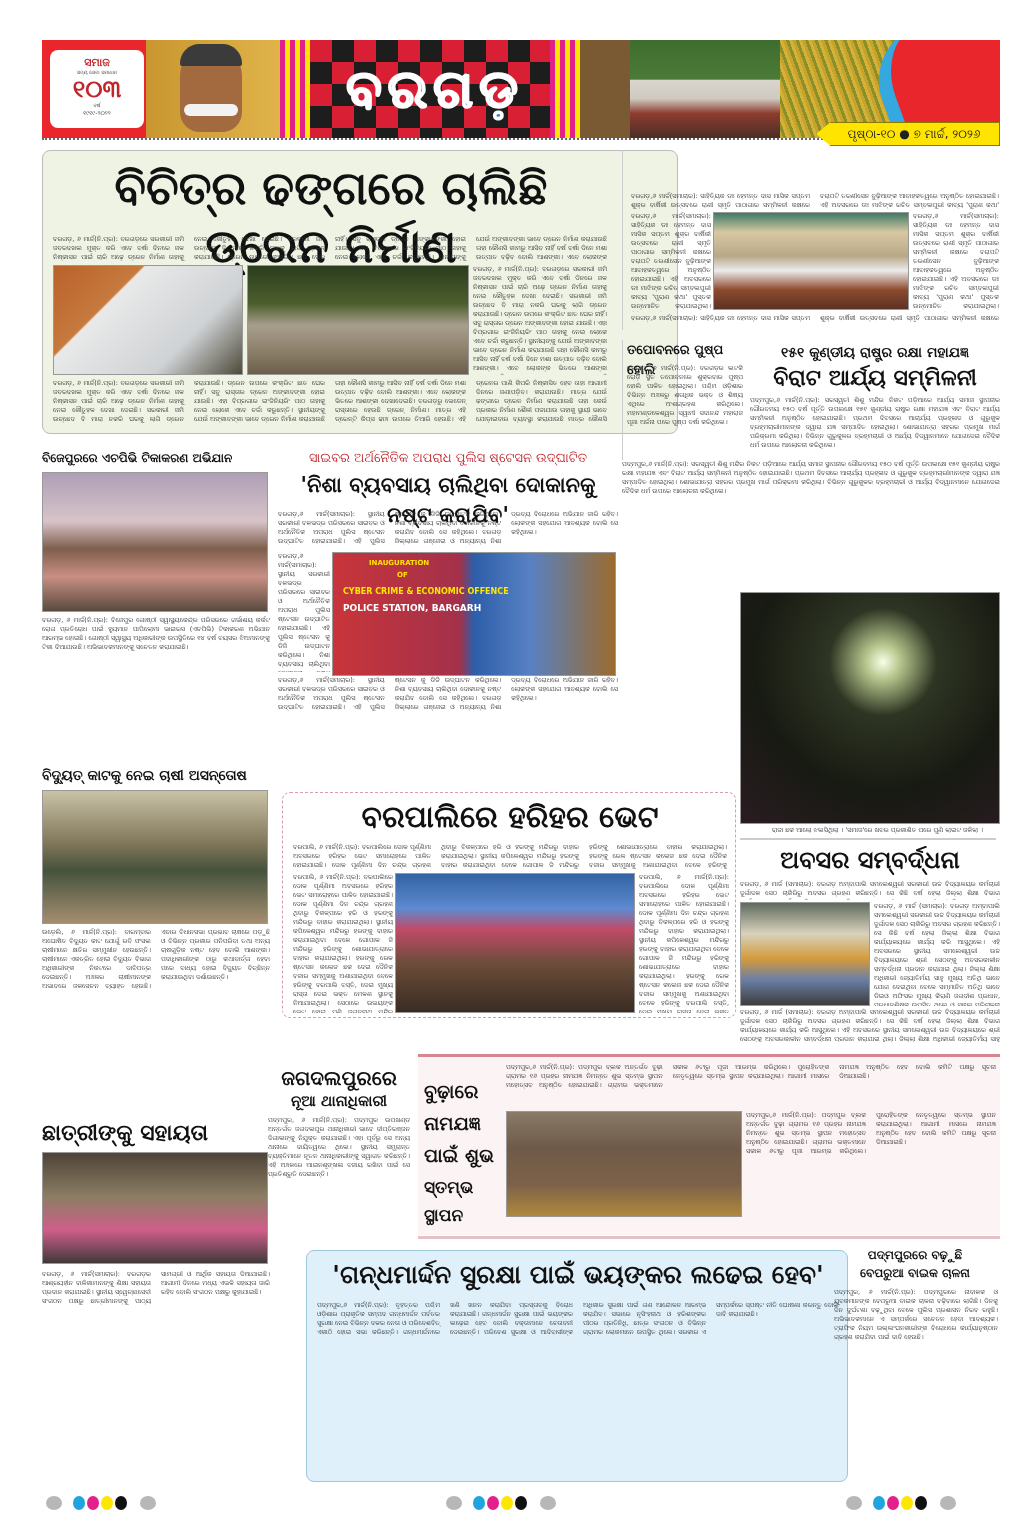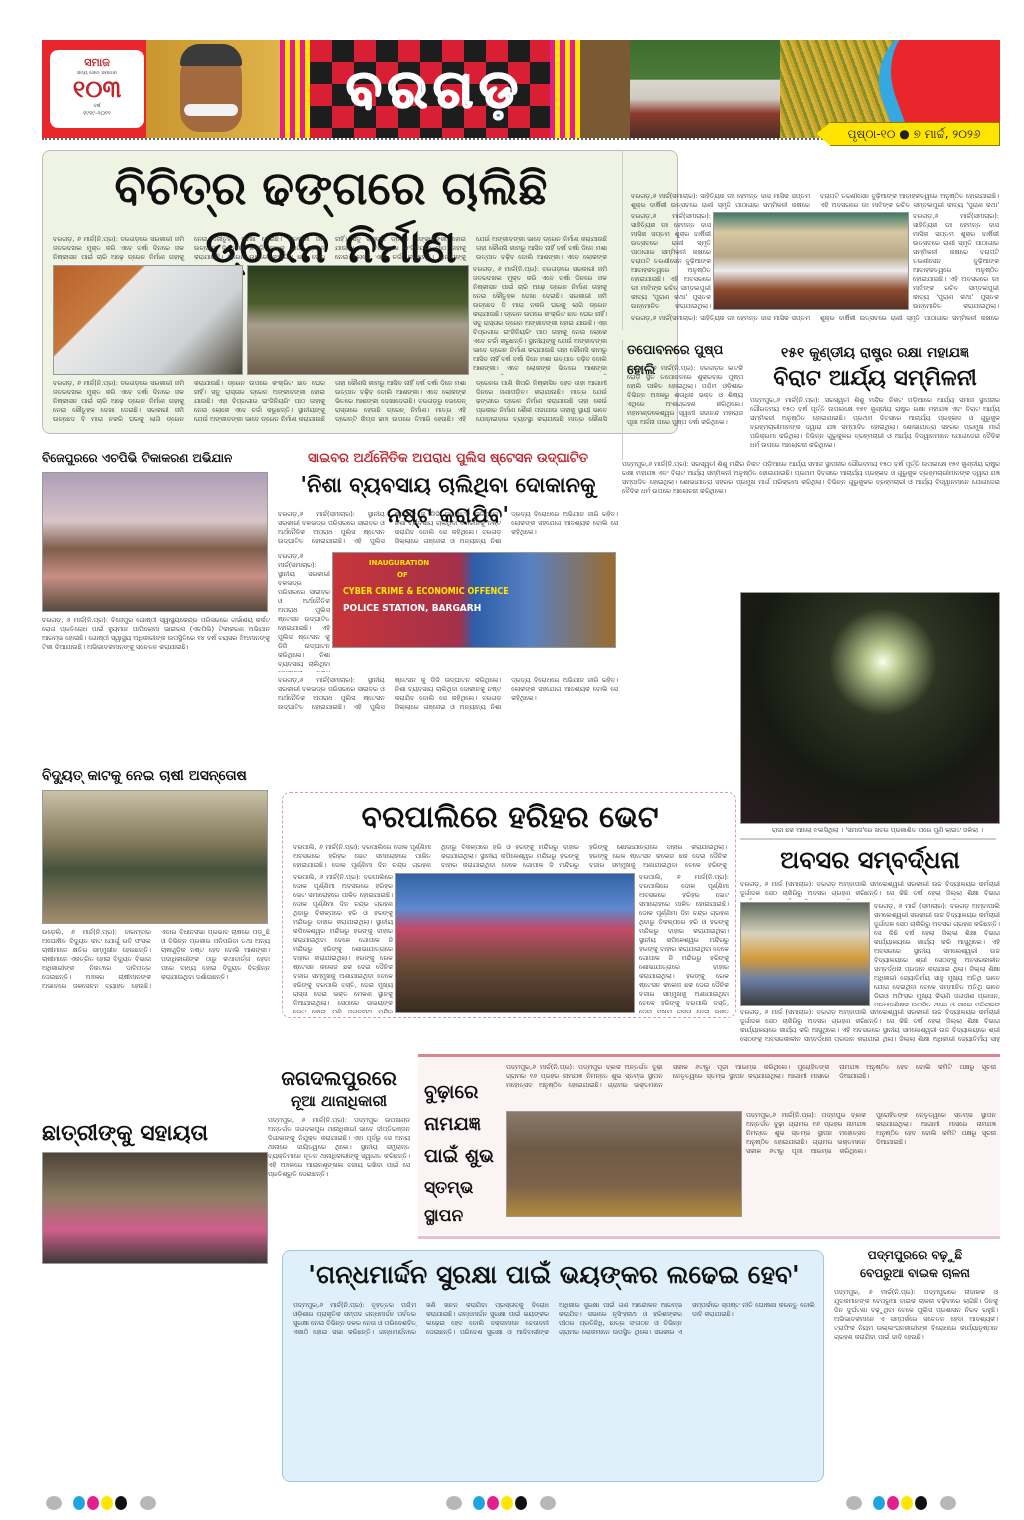--- a/index.html
+++ b/index.html
@@ -27,21 +27,21 @@
   .mh-temple { left: 588px; top: 0; width: 150px; height: 98px; background: linear-gradient(180deg,#3e6e2f 0,#4c7a37 40%,#d9d6cf 41%,#cfc9bf 60%,#8d3c2f 75%,#4a2e25 100%); }
   .mh-paddy { left: 738px; top: 0; width: 190px; height: 98px; background: repeating-linear-gradient(70deg,#c7a32a 0 3px,#8a8f2a 3px 6px,#d4b23a 6px 9px); }
   .mh-swoosh { left: 842px; top: -20px; width: 120px; height: 150px; border-left: 14px solid #35a8e0; border-radius: 60px 0 0 0; background: #e8262c; transform: rotate(-20deg); }
   .dotline { left: 42px; top: 138px; width: 800px; border-top: 2px dotted #666; }
   .pageinfo { left: 816px; top: 122px; width: 184px; height: 24px; background: #ffe400; border: 1px solid #8a7a00;
     clip-path: polygon(8% 0,100% 0,100% 100%,8% 100%,0 50%); font-size: 12px; line-height: 22px; text-align: center; color: #222; padding-left: 12px; }
 
   
   .box { border: 1px solid #bbb; border-radius: 8px; }
   .greenbox { background: #eef3e4; }
-  .bluebox { background: #dff0fa; }
+  .bluebox { background: #dff0fa; margin-left: 24px; }
   .dashed { border: 1px dashed #d99bb2; border-radius: 8px; text-decoration: underline; }
   h1.head, h2.head, h3.head { font-family: "DejaVu Sans", sans-serif; color: #111; font-weight: bold; }
   .bodytext { font-size: 6.5px; line-height: 9px; color: #333; text-align: justify; column-gap: 10px; }
   .photo { border: 1px solid #999; overflow: hidden; }
 
   .p-construct { background: linear-gradient(135deg,#b9612b 0,#c77a3d 30%,#e9e9e9 31%,#cfd2d5 70%,#4e4a3a 100%); }
   .p-construct2 { background: linear-gradient(180deg,#2a3d1e 0,#4d5e2d 35%,#a79e8c 55%,#8b7e68 80%,#6c5e4b 100%); }
   .p-meeting { background: linear-gradient(180deg,#3d7a66 0,#d7c7a2 20%,#b8a888 45%,#ececec 60%,#8d4a2e 80%,#5a3224 100%); }
   .p-crowd { background: linear-gradient(180deg,#ad9fb6 0,#d8c4c8 35%,#7e5e4c 55%,#c98f84 75%,#5a4a3e 100%); }
   .p-police { background: linear-gradient(90deg,#c8353a 0,#a3314a 45%,#2d5ea9 50%,#5881c2 70%,#9b6b2e 100%); }
@@ -118,25 +118,25 @@
 <div class="abs caption" style="left:772px;top:826px;width:260px;">ରାଜା ଛକ ଆଲୋ ଝଲସିଥିଲା । 'ସମାଜ'ରେ ଖବର ପ୍ରକାଶିତ ପରେ ପୁଣି ଲାଇଟ ଜଳିଲା ।</div>
 <div class="abs" style="left:740px;top:838px;width:256px;border-top:2px solid #ccc;"></div>
 
 <div class="abs" style="left:42px;top:448px;width:228px;height:290px;">
   <h3 class="head abs" style="left:0;top:0;width:228px;font-size:12px;line-height:20px;">ବିଜେପୁରରେ ଏଚପିଭି ଟିକାକରଣ ଅଭିଯାନ ଆରମ୍ଭ</h3>
   <div class="abs photo p-crowd" style="left:0;top:24px;width:226px;height:140px;"></div>
   <div class="abs bodytext" style="left:0;top:168px;width:228px;height:118px;overflow:hidden;">ବରଗଡ଼, ୬ ମାର୍ଚ୍ଚ(ନି.ପ୍ର): ବିଜେପୁର ଗୋଷ୍ଠୀ ସ୍ୱାସ୍ଥ୍ୟକେନ୍ଦ୍ର ପରିସରରେ ଗର୍ଭାଶୟ କର୍କଟ ରୋଗ ପ୍ରତିରୋଧ ପାଇଁ ହ୍ୟୁମାନ ପାପିଲୋମା ଭାଇରସ (ଏଚପିଭି) ଟିକାକରଣ ଅଭିଯାନ ଆରମ୍ଭ ହୋଇଛି। ଗୋଷ୍ଠୀ ସ୍ୱାସ୍ଥ୍ୟ ଅଧିକାରୀଙ୍କ ଉପସ୍ଥିତିରେ ୧୪ ବର୍ଷ ବୟସର ଝିଅମାନଙ୍କୁ ଟିକା ଦିଆଯାଉଛି। ଅଭିଭାବକମାନଙ୍କୁ ସଚେତନ କରାଯାଇଛି।</div>
 </div>
 
 <div class="abs" style="left:278px;top:448px;width:340px;height:338px;">
-  <div class="abs" style="left:0;top:0;width:340px;font-size:13px;line-height:20px;color:#c0262d;font-weight:bold;text-align:center;">ସାଇବର ଅର୍ଥନୈତିକ ଅପରାଧ ପୁଲିସ ଷ୍ଟେସନ ଉଦ୍‌ଘାଟିତ</div>
+  <div class="abs" style="left:0;top:0;width:340px;font-size:13px;line-height:20px;color:#c0262d;font-weight:normal;text-align:center;">ସାଇବର ଅର୍ଥନୈତିକ ଅପରାଧ ପୁଲିସ ଷ୍ଟେସନ ଉଦ୍‌ଘାଟିତ</div>
   <h2 class="head abs" style="left:0;top:22px;width:340px;font-size:21px;line-height:30px;text-align:center;">'ନିଶା ବ୍ୟବସାୟ ଚାଲିଥିବା ଦୋକାନକୁ ନଷ୍ଟ କରାଯିବ'</h2>
   <div class="abs bodytext" style="left:0;top:62px;width:340px;height:40px;columns:3;overflow:hidden;">ବରଗଡ଼,୬ ମାର୍ଚ୍ଚ(ସମାଚାର): ସ୍ଥାନୀୟ ସରକାରୀ ବଳଭଦ୍ର ପରିସରରେ ସାଇବର ଓ ଅର୍ଥନୈତିକ ଅପରାଧ ପୁଲିସ ଷ୍ଟେସନ ଉଦ୍‌ଘାଟିତ ହୋଇଯାଇଛି। ଏହି ପୁଲିସ ଷ୍ଟେସନ କୁ ଡିଜି ଉଦ୍‌ଘାଟନ କରିଥିଲେ। ନିଶା ବ୍ୟବସାୟ ଚାଲିଥିବା ଦୋକାନକୁ ନଷ୍ଟ କରାଯିବ ବୋଲି ସେ କହିଥିଲେ। ବରଗଡ଼ ଜିଲ୍ଲାରେ ଗଞ୍ଜେଇ ଓ ଅନ୍ୟାନ୍ୟ ନିଶା ଦ୍ରବ୍ୟ ବିରୋଧରେ ଅଭିଯାନ ଜାରି ରହିବ। ଲୋକଙ୍କ ସହଯୋଗ ଆବଶ୍ୟକ ବୋଲି ସେ କହିଥିଲେ।</div>
   <div class="abs bodytext" style="left:0;top:104px;width:52px;height:120px;overflow:hidden;">ବରଗଡ଼,୬ ମାର୍ଚ୍ଚ(ସମାଚାର): ସ୍ଥାନୀୟ ସରକାରୀ ବଳଭଦ୍ର ପରିସରରେ ସାଇବର ଓ ଅର୍ଥନୈତିକ ଅପରାଧ ପୁଲିସ ଷ୍ଟେସନ ଉଦ୍‌ଘାଟିତ ହୋଇଯାଇଛି। ଏହି ପୁଲିସ ଷ୍ଟେସନ କୁ ଡିଜି ଉଦ୍‌ଘାଟନ କରିଥିଲେ। ନିଶା ବ୍ୟବସାୟ ଚାଲିଥିବା ଦୋକାନକୁ ନଷ୍ଟ କରାଯିବ ବୋଲି ସେ କହିଥିଲେ। ବରଗଡ଼ ଜିଲ୍ଲାରେ ଗଞ୍ଜେଇ ଓ ଅନ୍ୟାନ୍ୟ ନିଶା ଦ୍ରବ୍ୟ ବିରୋଧରେ ଅଭିଯାନ ଜାରି ରହିବ। ଲୋକଙ୍କ ସହଯୋଗ ଆବଶ୍ୟକ ବୋଲି ସେ କହିଥିଲେ।</div>
-  <div class="abs photo p-police" style="left:54px;top:104px;width:284px;height:96px;">
+  <div class="abs photo p-police" style="left:54px;top:104px;width:284px;height:124px;">
     <div style="position:absolute;left:36px;top:6px;font-size:7px;color:#ffe600;font-weight:bold;">INAUGURATION</div>
     <div style="position:absolute;left:64px;top:18px;font-size:7px;color:#ffe600;font-weight:bold;text-align:center;">OF</div>
     <div style="position:absolute;left:10px;top:34px;font-size:8px;color:#ffe600;font-weight:bold;">CYBER CRIME &amp; ECONOMIC OFFENCE</div>
     <div style="position:absolute;left:10px;top:50px;font-size:9px;color:#fff;font-weight:bold;">POLICE STATION, BARGARH</div>
   </div>
   <div class="abs bodytext" style="left:0;top:228px;width:340px;height:108px;columns:3;overflow:hidden;">ବରଗଡ଼,୬ ମାର୍ଚ୍ଚ(ସମାଚାର): ସ୍ଥାନୀୟ ସରକାରୀ ବଳଭଦ୍ର ପରିସରରେ ସାଇବର ଓ ଅର୍ଥନୈତିକ ଅପରାଧ ପୁଲିସ ଷ୍ଟେସନ ଉଦ୍‌ଘାଟିତ ହୋଇଯାଇଛି। ଏହି ପୁଲିସ ଷ୍ଟେସନ କୁ ଡିଜି ଉଦ୍‌ଘାଟନ କରିଥିଲେ। ନିଶା ବ୍ୟବସାୟ ଚାଲିଥିବା ଦୋକାନକୁ ନଷ୍ଟ କରାଯିବ ବୋଲି ସେ କହିଥିଲେ। ବରଗଡ଼ ଜିଲ୍ଲାରେ ଗଞ୍ଜେଇ ଓ ଅନ୍ୟାନ୍ୟ ନିଶା ଦ୍ରବ୍ୟ ବିରୋଧରେ ଅଭିଯାନ ଜାରି ରହିବ। ଲୋକଙ୍କ ସହଯୋଗ ଆବଶ୍ୟକ ବୋଲି ସେ କହିଥିଲେ।</div>
 </div>
 
 <div class="abs" style="left:42px;top:764px;width:228px;height:322px;">
   <h3 class="head abs" style="left:0;top:0;width:228px;font-size:14px;line-height:22px;">ବିଦ୍ୟୁତ୍ କାଟକୁ ନେଇ ଚାଷୀ ଅସନ୍ତୋଷ</h3>
@@ -174,20 +174,21 @@
   <h2 class="head abs" style="left:6px;top:116px;width:74px;font-size:17px;line-height:28px;">ସ୍ତମ୍ଭ ସ୍ଥାପନ</h2>
   <div class="abs bodytext" style="left:88px;top:6px;width:490px;height:44px;columns:3;overflow:hidden;">ପଦ୍ମପୁର,୬ ମାର୍ଚ୍ଚ(ନି.ପ୍ର): ପଦ୍ମପୁର ବ୍ଲକ ଅନ୍ତର୍ଗତ ବୁଢ଼ା ଗ୍ରାମର ୧୬ ପ୍ରହର ନାମଯଜ୍ଞ ନିମନ୍ତେ ଶୁଭ ସ୍ତମ୍ଭ ସ୍ଥାପନ ମହୋତ୍ସବ ଅନୁଷ୍ଠିତ ହୋଇଯାଇଛି। ଗ୍ରାମର ଭକ୍ତମାନେ ସକାଳ ୬ଟାରୁ ପୂଜା ଆରମ୍ଭ କରିଥିଲେ। ପୁରୋହିତଙ୍କ ନେତୃତ୍ୱରେ ସ୍ତମ୍ଭ ସ୍ଥାପନ କରାଯାଇଥିଲା। ଆଗାମୀ ମାସରେ ନାମଯଜ୍ଞ ଅନୁଷ୍ଠିତ ହେବ ବୋଲି କମିଟି ପକ୍ଷରୁ ସୂଚନା ଦିଆଯାଇଛି।</div>
   <div class="abs photo p-field" style="left:88px;top:54px;width:236px;height:106px;"></div>
   <div class="abs bodytext" style="left:328px;top:54px;width:250px;height:120px;columns:2;overflow:hidden;">ପଦ୍ମପୁର,୬ ମାର୍ଚ୍ଚ(ନି.ପ୍ର): ପଦ୍ମପୁର ବ୍ଲକ ଅନ୍ତର୍ଗତ ବୁଢ଼ା ଗ୍ରାମର ୧୬ ପ୍ରହର ନାମଯଜ୍ଞ ନିମନ୍ତେ ଶୁଭ ସ୍ତମ୍ଭ ସ୍ଥାପନ ମହୋତ୍ସବ ଅନୁଷ୍ଠିତ ହୋଇଯାଇଛି। ଗ୍ରାମର ଭକ୍ତମାନେ ସକାଳ ୬ଟାରୁ ପୂଜା ଆରମ୍ଭ କରିଥିଲେ। ପୁରୋହିତଙ୍କ ନେତୃତ୍ୱରେ ସ୍ତମ୍ଭ ସ୍ଥାପନ କରାଯାଇଥିଲା। ଆଗାମୀ ମାସରେ ନାମଯଜ୍ଞ ଅନୁଷ୍ଠିତ ହେବ ବୋଲି କମିଟି ପକ୍ଷରୁ ସୂଚନା ଦିଆଯାଇଛି।</div>
 </div>
 <div class="abs" style="left:418px;top:1236px;width:582px;border-top:3px solid #e5c2c8;"></div>
 
 <div class="abs" style="left:42px;top:1118px;width:228px;height:370px;">
   <h2 class="head abs" style="left:0;top:0;width:228px;font-size:22px;line-height:30px;">ଛାତ୍ରୀଙ୍କୁ ସହାୟତା</h2>
   <div class="abs photo p-students" style="left:0;top:34px;width:226px;height:112px;"></div>
+  <div class="abs bodytext" style="left:0;top:152px;width:228px;height:214px;columns:2;overflow:hidden;">ବରଗଡ଼, ୬ ମାର୍ଚ୍ଚ(ସମାଚାର): ବରଗଡ଼ର ଆଶ୍ରୟହୀନ ବାଳିକାମାନଙ୍କୁ ଶିକ୍ଷା ସହାୟତା ପ୍ରଦାନ କରାଯାଇଛି। ସ୍ଥାନୀୟ ସ୍ୱେଚ୍ଛାସେବୀ ସଂଗଠନ ପକ୍ଷରୁ ଛାତ୍ରୀମାନଙ୍କୁ ପାଠ୍ୟ ସାମଗ୍ରୀ ଓ ଆର୍ଥିକ ସହାୟତା ଦିଆଯାଇଛି। ଆଗାମୀ ଦିନରେ ମଧ୍ୟ ଏଭଳି ସହାୟତା ଜାରି ରହିବ ବୋଲି ସଂଗଠନ ପକ୍ଷରୁ କୁହାଯାଇଛି।</div>
 </div>
 
 <div class="abs box bluebox" style="left:282px;top:1250px;width:542px;height:232px;border-color:#9cc7de;">
   <h1 class="head abs" style="left:6px;top:6px;width:530px;font-size:25px;line-height:36px;text-align:center;">'ଗନ୍ଧମାର୍ଦ୍ଦନ ସୁରକ୍ଷା ପାଇଁ ଭୟଙ୍କର ଲଢେଇ ହେବ'</h1>
   <div class="abs bodytext" style="left:10px;top:50px;width:522px;height:176px;columns:4;overflow:hidden;">ପଦ୍ମପୁର,୬ ମାର୍ଚ୍ଚ(ନି.ପ୍ର): ବୃହତ୍ତର ପଶ୍ଚିମ ଓଡ଼ିଶାର ପ୍ରାକୃତିକ ସମ୍ପଦ ଗନ୍ଧମାର୍ଦ୍ଦନ ପର୍ବତର ସୁରକ୍ଷା ନେଇ ବିଭିନ୍ନ ଦଳର ନେତା ଓ ପରିବେଶବିତ୍ ଏକାଠି ହୋଇ ସଭା କରିଛନ୍ତି। ଗନ୍ଧମାର୍ଦ୍ଦନରେ ଖଣି ଖନନ କରାଯିବା ପ୍ରସ୍ତାବକୁ ବିରୋଧ କରାଯାଇଛି। ଗନ୍ଧମାର୍ଦ୍ଦନ ସୁରକ୍ଷା ପାଇଁ ଭୟଙ୍କର ଲଢ଼େଇ ହେବ ବୋଲି ବକ୍ତାମାନେ ଚେତାବନୀ ଦେଇଛନ୍ତି। ପରିବେଶ ସୁରକ୍ଷା ଓ ଆଦିବାସୀଙ୍କ ଅଧିକାର ସୁରକ୍ଷା ପାଇଁ ଗଣ ଆନ୍ଦୋଳନ ଆରମ୍ଭ କରାଯିବ। ସଭାରେ ନୃସିଂହନାଥ ଓ ହରିଶଙ୍କର ପୀଠର ପ୍ରତିନିଧି, ଛାତ୍ର ସଂଗଠନ ଓ ବିଭିନ୍ନ ଗ୍ରାମର ଲୋକମାନେ ଉପସ୍ଥିତ ଥିଲେ। ସରକାର ଏ ସମ୍ପର୍କରେ ସ୍ପଷ୍ଟ ନୀତି ଘୋଷଣା କରନ୍ତୁ ବୋଲି ଦାବି କରାଯାଇଛି।</div>
 </div>
 
 <div class="abs" style="left:830px;top:1246px;width:170px;height:240px;">
   <h3 class="head abs" style="left:0;top:0;width:170px;font-size:12px;line-height:18px;text-align:center;">ପଦ୍ମପୁରରେ ବଢ଼ୁଛି</h3>
   <h3 class="head abs" style="left:0;top:18px;width:170px;font-size:12px;line-height:18px;text-align:center;">ବେପରୁଆ ବାଇକ ଚାଳନା</h3>

